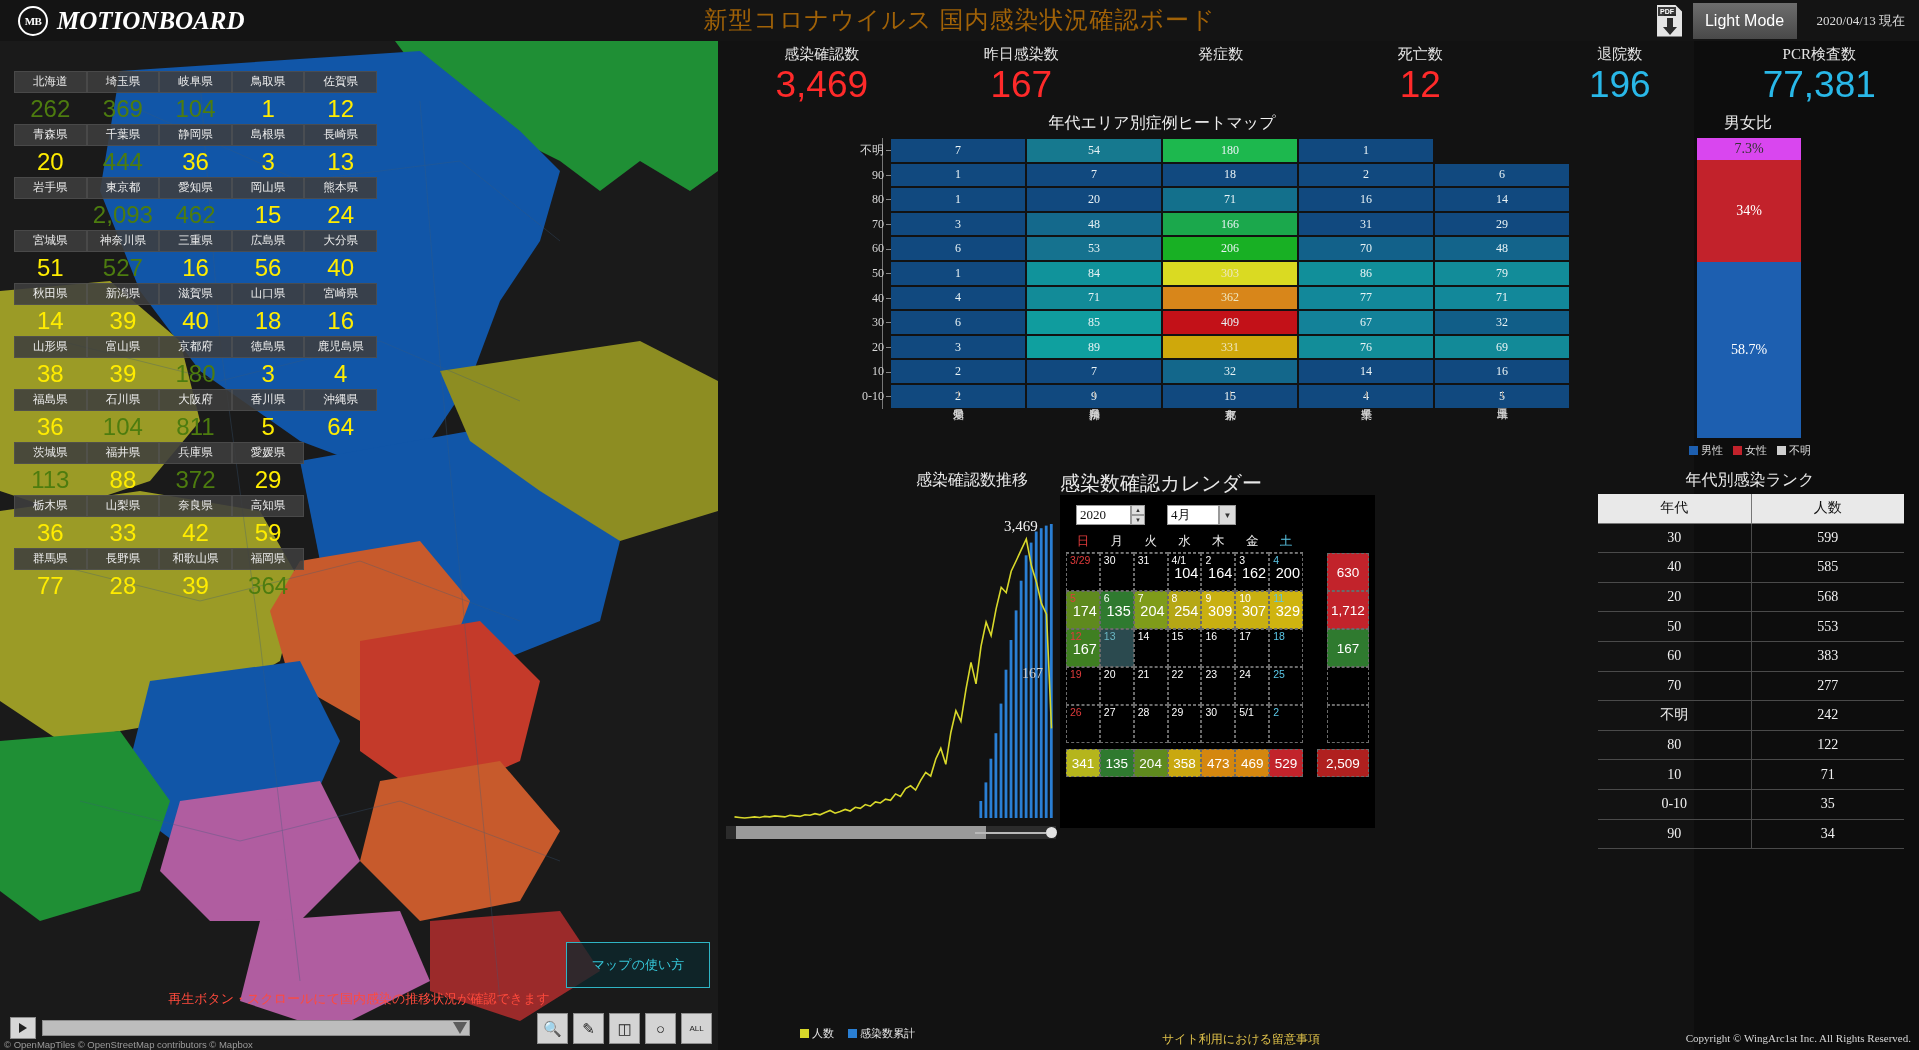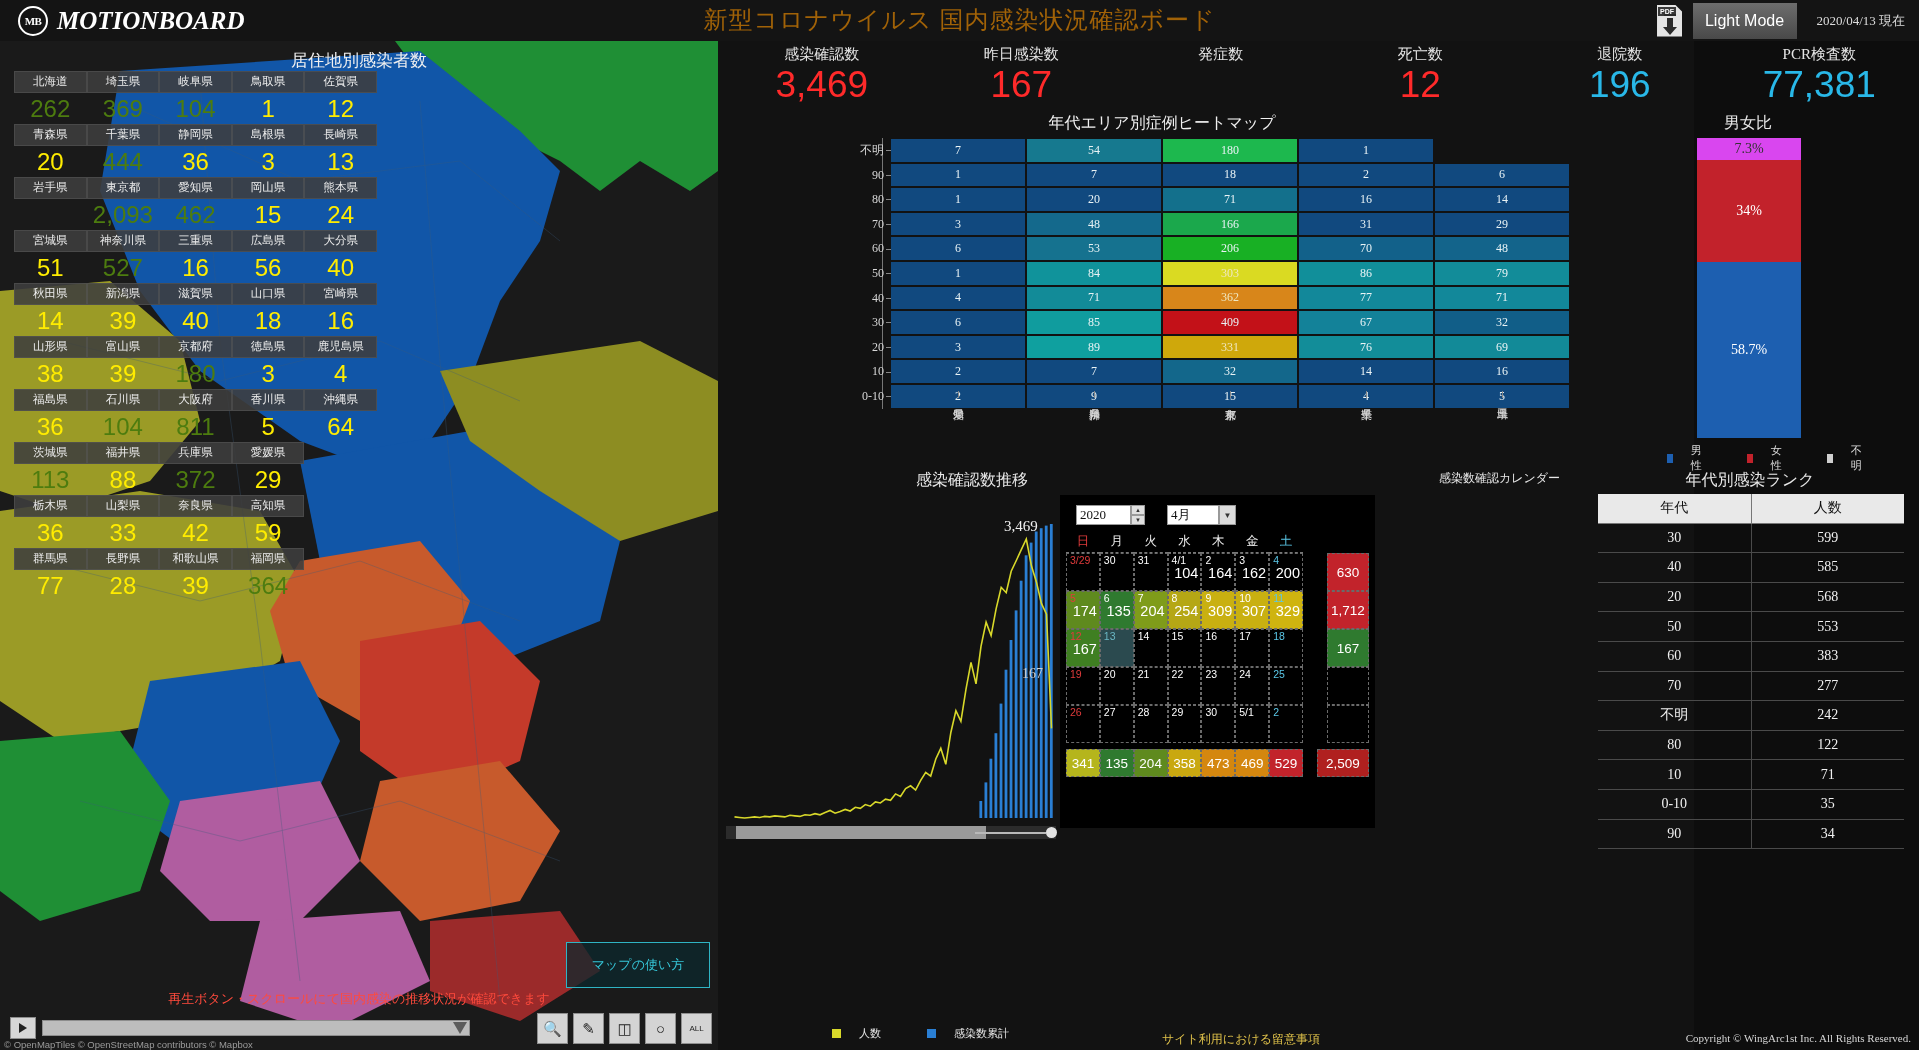--- a/index.html
+++ b/index.html
@@ -97,43 +97,43 @@
   .hm-collab span:before{content:"";position:absolute;left:50%;top:-9px;width:1px;height:7px;background:#888;}
 
   
   .gen-title { position:absolute; left:1598px; top:113px; width:300px; text-align:center;
      font-size:16px; font-family:"Liberation Serif",serif;}
   .gen-bar { position:absolute; left:1697px; top:138px; width:104px; height:300px; }
   .gen-seg { display:flex; align-items:center; justify-content:center;
      font-size:14px; color:#fff; font-family:"Liberation Serif",serif;}
   .gen-legend { position:absolute; left:1640px; top:443px; width:220px; display:flex;
      justify-content:center; gap:10px; font-size:11px; color:#ddd;}
-  .lgi { display:flex; align-items:center; gap:18px;margin-left:32px; }
+  .lgi { display:flex; align-items:center; gap:3px; }
   .lgsw { width:9px;height:9px;display:inline-block; }
 
   
   .tr-title { position:absolute; left:722px; top:470px; width:500px; text-align:center;
      font-size:16px; font-family:"Liberation Serif",serif;}
   .tr-svg { position:absolute; left:728px; top:492px; }
   .tr-lab-a { position:absolute; left:1004px; top:518px; font-size:15px; color:#f2f2f2;
      font-family:"Liberation Serif",serif;}
   .tr-lab-b { position:absolute; left:1022px; top:666px; font-size:14px; color:#cfcfcf;
      font-family:"Liberation Serif",serif;}
   .tr-scroll { position:absolute; left:726px; top:826px; width:330px; height:13px;
      background:#2b2b2b; }
   .tr-scroll .th { position:absolute; left:10px; top:0; width:250px; height:13px; background:#9a9a9a; }
   .tr-zoom { position:absolute; left:975px; top:827px; width:82px; height:11px; display:flex;
      align-items:center;}
   .tr-zoom .ln { flex:1; height:2px; background:#b9b9b9;}
   .tr-zoom .kb { width:11px;height:11px;border-radius:50%;background:#e2e2e2; }
   .tr-legend { position:absolute; left:800px; top:1026px; display:flex; gap:14px; font-size:11px;}
 
   
-  .cal-title { position:absolute; left:1060px; top:470px; width:500px; text-align:right;
-     font-size:12px; font-family:"Liberation Serif",serif;}
+  .cal-title { position:absolute; left:1060px; top:470px; width:500px; text-align:left;
+     font-size:20px; font-family:"Liberation Serif",serif;}
   .cal-panel { position:absolute; left:1060px; top:495px; width:315px; height:333px;
      background:#000; padding:8px 6px; }
   .cal-ctrls { display:flex; gap:22px; padding:2px 4px 6px 10px; }
   .spin { display:flex; }
   .spin input { width:55px; height:20px; background:#fff; color:#111; border:1px solid #999;
      font-size:13px; padding:0 3px; font-family:"Liberation Serif",serif;}
   .spin .btns { display:flex; flex-direction:column; }
   .spin .btns div { width:14px;height:10px;background:#e0e0e0;border:1px solid #9a9a9a;
      display:flex;align-items:center;justify-content:center;font-size:6px;color:#333;}
   .sel { display:flex; }
@@ -221,21 +221,20 @@
       <g stroke="#3a5a7a" stroke-width="0.6" fill="none" opacity="0.55">
         <path d="M120 60 L300 140 L460 120 L560 200"></path>
         <path d="M60 300 L220 340 L380 300 L520 360"></path>
         <path d="M40 520 L200 560 L360 520 L520 580"></path>
         <path d="M80 760 L240 800 L400 760 L560 820"></path>
         <path d="M200 40 L220 300 L260 600 L300 940"></path>
         <path d="M420 60 L440 320 L470 640 L500 960"></path>
       </g>
     </svg>
 
-    <div class="map-title">居住地別感染者数</div>
 
     <div class="pref-grid">
         <div class="pref-cell">
           <div class="pref-name">北海道</div>
           <div class="pref-val v-red">262</div>
         </div>
         <div class="pref-cell">
           <div class="pref-name">埼玉県</div>
           <div class="pref-val v-red">369</div>
         </div>

